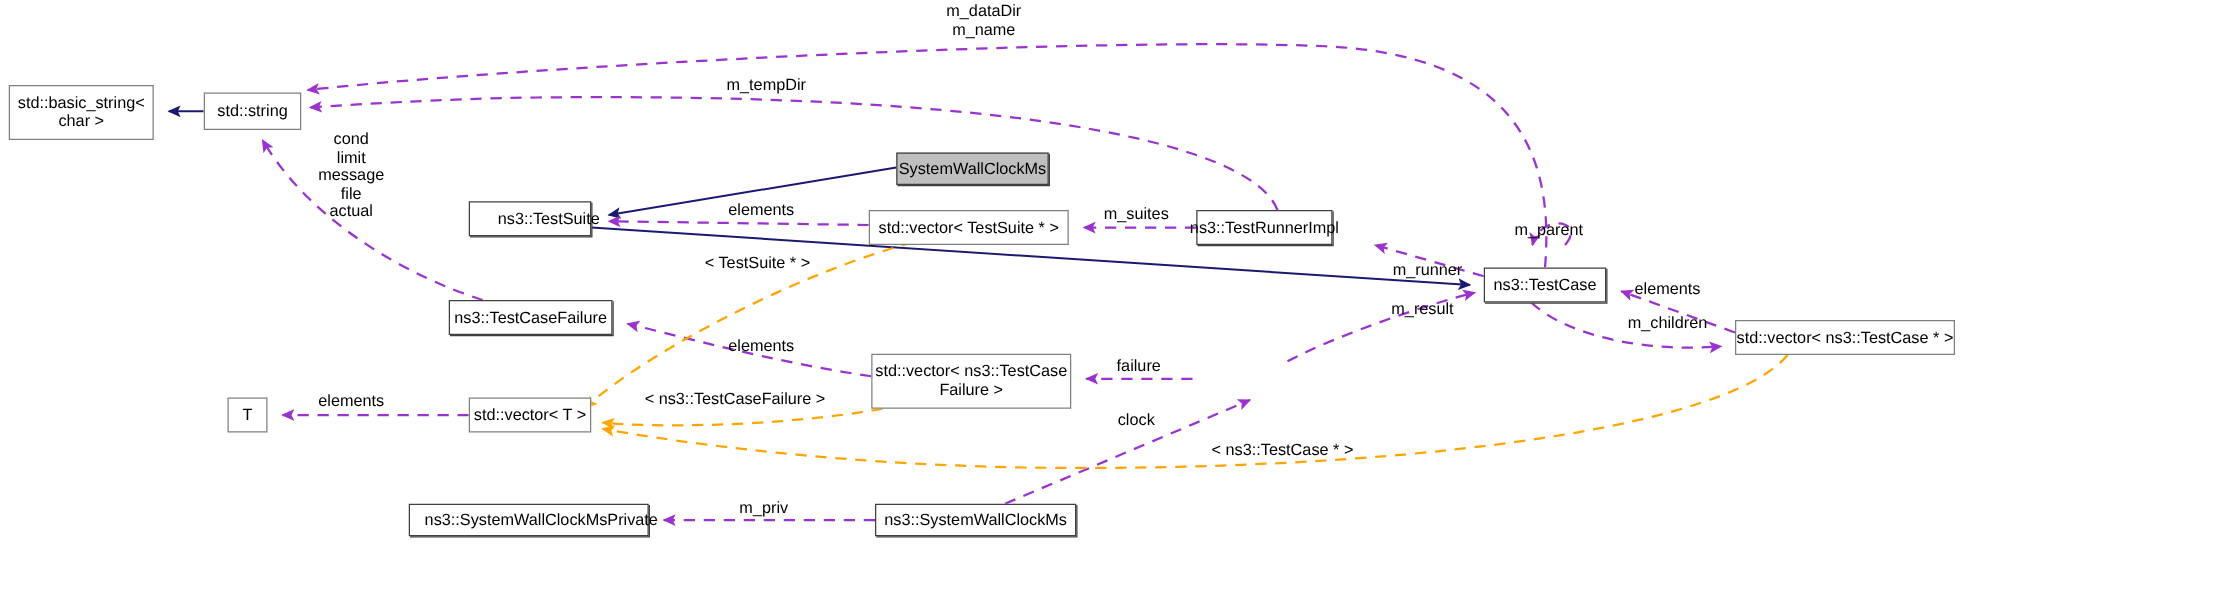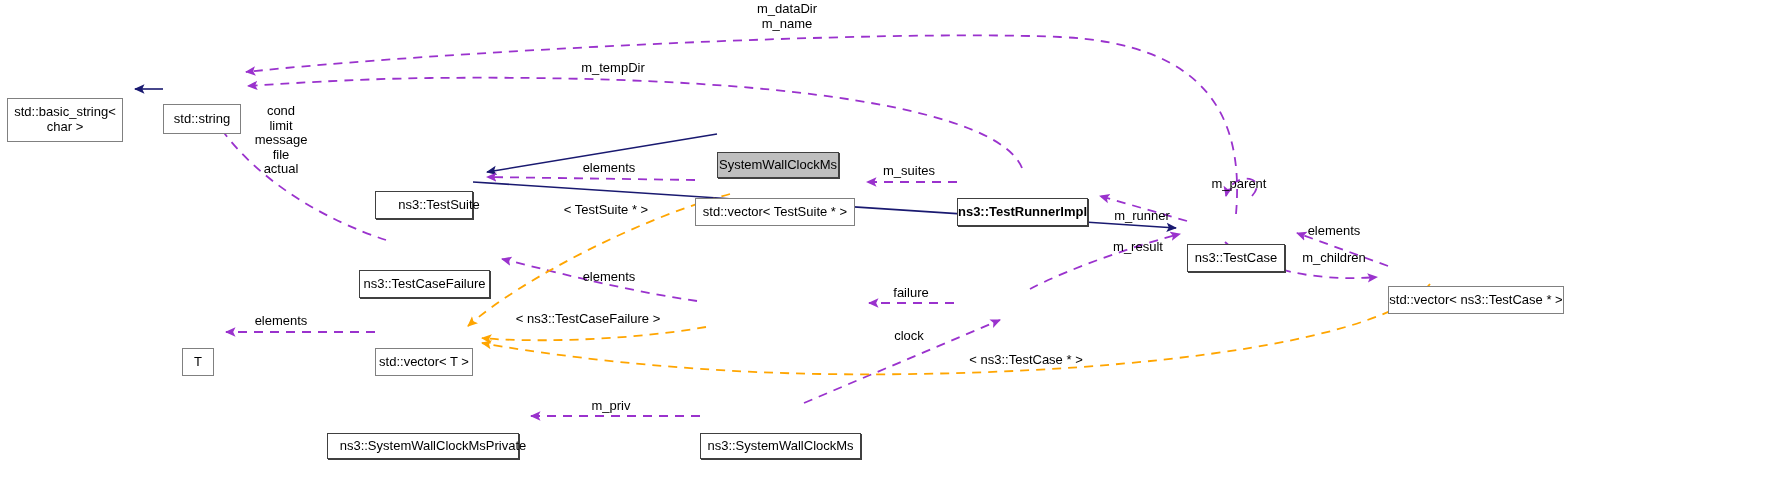--- a/index.html
+++ b/index.html
@@ -1,20 +1,20 @@
 <!DOCTYPE html>
 <html><head>
 <meta charset="utf-8">
 <style>
   html,body{margin:0;padding:0;background:#ffffff;}
   body{width:1776px;height:492px;font-family:"Liberation Sans",sans-serif;overflow:hidden;}
   #canvas{position:relative;width:1776px;height:492px;}
   svg#edges{position:absolute;left:0;top:0;width:1776px;height:492px;}
   .node{position:absolute;box-sizing:border-box;display:flex;align-items:center;justify-content:center;
-        text-align:center;line-height:1.12;white-space:pre-line;margin-top:30px;}
+        text-align:center;line-height:1.12;white-space:pre-line;}
   .n-plain{background:#ffffff;border:1px solid #808080;color:#000000;}
   .n-solid{background:#ffffff;border:1px solid #404040;color:#000000;box-shadow:1px 1px 0 0 #404040;}
   .n-hl{background:#bfbfbf;border:1px solid #404040;color:#000000;box-shadow:1px 1px 0 0 #404040;}
   .elabel{position:absolute;color:#000000;white-space:pre-line;text-align:center;line-height:1.12;}
 </style>
 </head>
 <body>
 
 <div id="canvas">
 
@@ -61,24 +61,26 @@
       <path d="M1430,284 C1380,346 1100,378 820,374 C650,371 520,350 482,343" marker-end="url(#ah-orange)"></path>
     </g>
   </svg>
 
   <div class="node n-plain" style="left:7px;top:68px;width:116px;height:44px;font-size:13px;">std::basic_string&lt;
 char &gt;</div>
   <div class="node n-plain" style="left:163px;top:74px;width:78px;height:30px;font-size:13px;">std::string</div>
   <div class="node n-solid" style="left:375px;top:161px;width:98px;height:28px;font-size:13px;padding-left:30px;">ns3::TestSuite</div>
   <div class="node n-hl" style="left:717px;top:122px;width:122px;height:26px;font-size:13px;">SystemWallClockMs</div>
   <div class="node n-plain" style="left:695px;top:168px;width:160px;height:28px;font-size:13px;">std::vector&lt; TestSuite * &gt;</div>
-  <div class="node n-solid" style="left:957px;top:168px;width:131px;height:28px;font-size:13px;font-weight:bold;">ns3::TestRunnerImpl</div>
+  <div class="node n-solid" style="left:957px;top:168px;width:109px;height:28px;font-size:13px;">ns3::TestRunnerImpl</div>
   <div class="node n-solid" style="left:1187px;top:214px;width:98px;height:28px;font-size:13px;">ns3::TestCase</div>
   <div class="node n-plain" style="left:1388px;top:256px;width:176px;height:28px;font-size:13px;">std::vector&lt; ns3::TestCase * &gt;</div>
   <div class="node n-solid" style="left:359px;top:240px;width:131px;height:28px;font-size:13px;">ns3::TestCaseFailure</div>
+  <div class="node n-plain" style="left:697px;top:283px;width:160px;height:44px;font-size:13px;">std::vector&lt; ns3::TestCase
+Failure &gt;</div>
   <div class="node n-plain" style="left:182px;top:318px;width:32px;height:28px;font-size:13px;">T</div>
   <div class="node n-plain" style="left:375px;top:318px;width:98px;height:28px;font-size:13px;">std::vector&lt; T &gt;</div>
   <div class="node n-solid" style="left:327px;top:403px;width:192px;height:26px;font-size:13px;padding-left:20px;">ns3::SystemWallClockMsPrivate</div>
   <div class="node n-solid" style="left:700px;top:403px;width:161px;height:26px;font-size:13px;">ns3::SystemWallClockMs</div>
 
   <div class="elabel" style="left:747px;top:2px;width:80px;font-size:13px;text-align:center;">m_dataDir
 m_name</div>
   <div class="elabel" style="left:578px;top:61px;width:70px;font-size:13px;text-align:center;">m_tempDir</div>
   <div class="elabel" style="left:245px;top:104px;width:72px;font-size:13px;text-align:center;">cond
 limit

